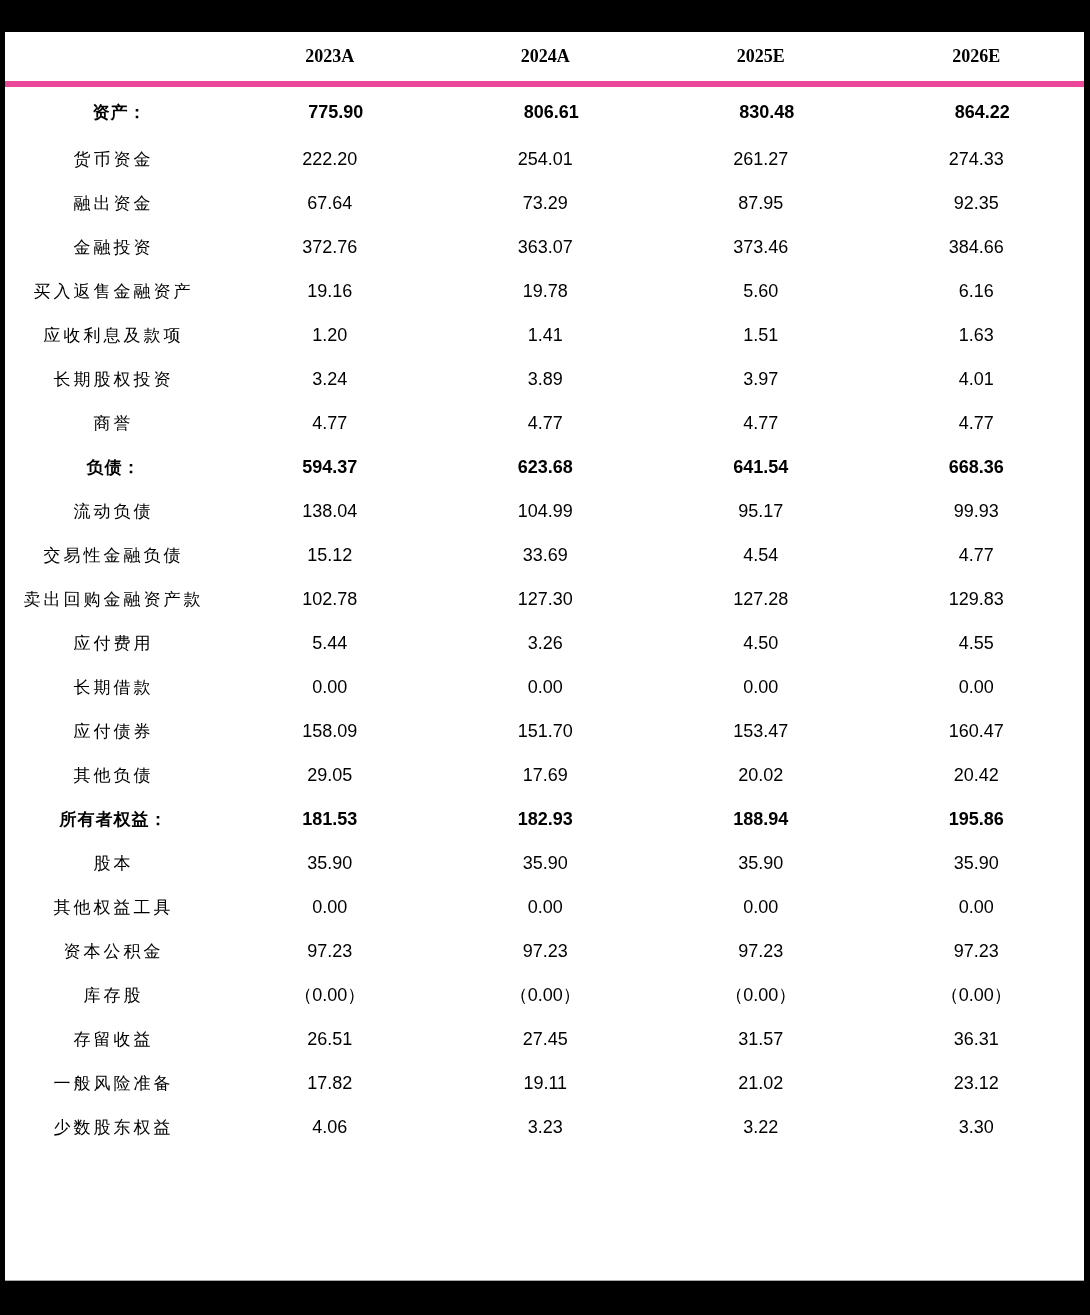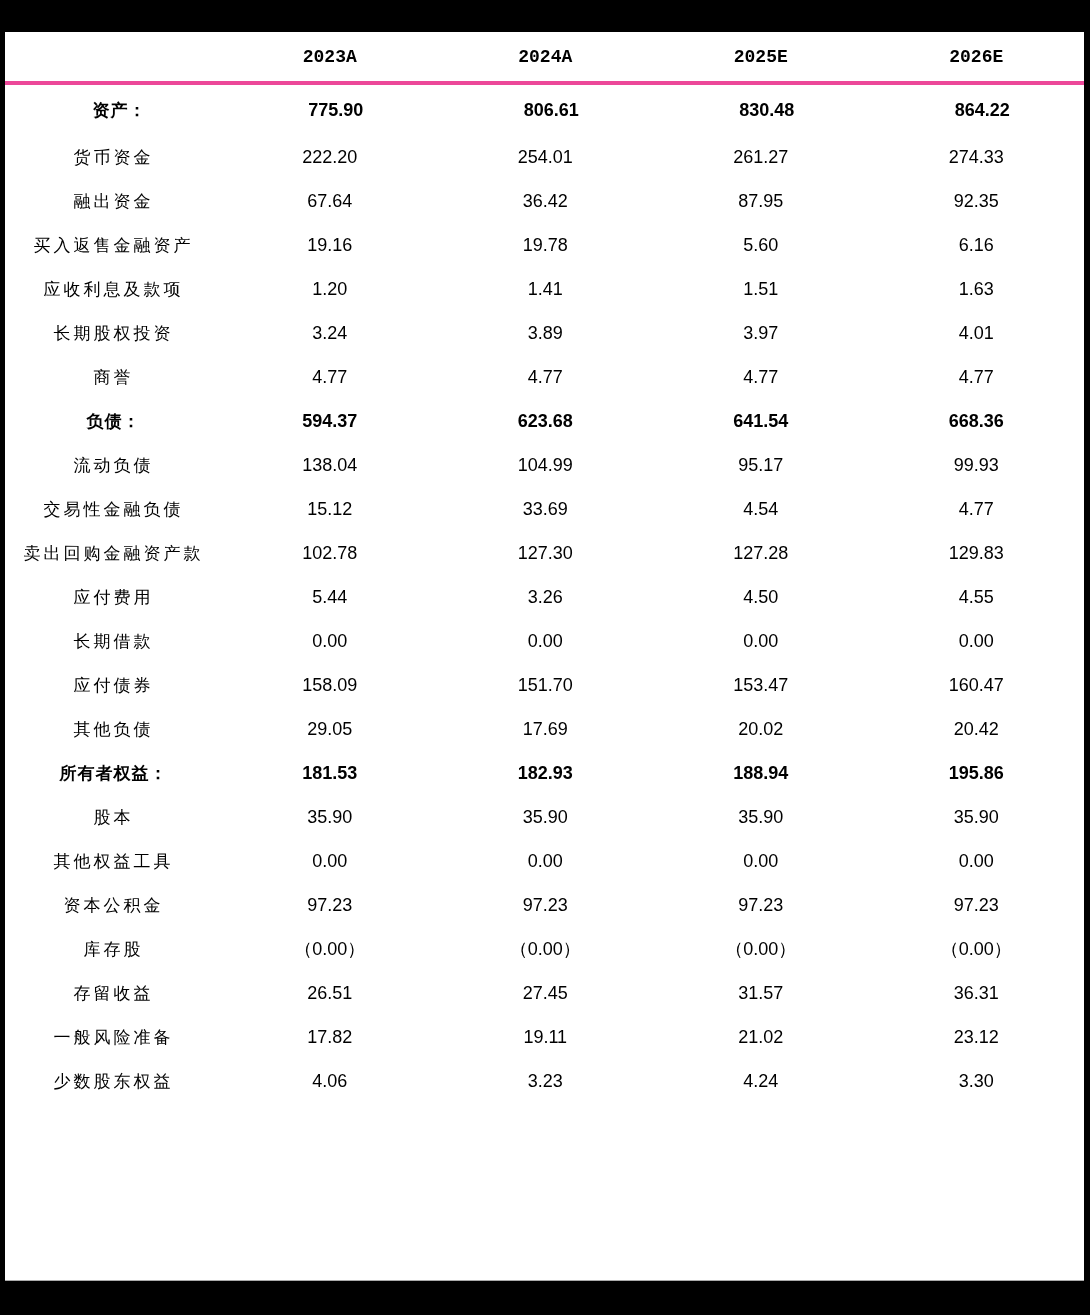--- a/index.html
+++ b/index.html
@@ -5,23 +5,23 @@
     html, body { margin: 0; padding: 0; background: #000; }
     body { width: 1090px; height: 1315px; position: relative; overflow: hidden; }
     .sheet {
       position: absolute; left: 5px; top: 32px; width: 1079px; height: 1249px;
       background: #fff;
     }
     table { border-collapse: collapse; width: 1079px; table-layout: fixed; }
     col.c0 { width: 217px; }
     col.cn { width: 215.5px; }
     thead th {
-      height: 49px; font-family: Liberation Mono, monospace; font-weight: bold;
+      height: 49px; font-family: Liberation Serif, serif; font-weight: bold;
       font-size: 18px; color: #000; text-align: center; padding: 0;
-      border-bottom: 4px solid #ec4899;
+      border-bottom: 6px solid #ec4899;
     }
     tbody td {
       height: 44px; padding: 0; text-align: center; color: #000;
       font-family: "Liberation Sans", sans-serif; font-size: 18px;
     }
     tbody tr:first-child td { height: 50px; padding-left: 12px; }
     td.label { font-family: Liberation Mono, monospace; font-size: 17px; letter-spacing: 3px; }
     tr.bold td { font-weight: bold; }
     tr.bold td.label { font-family: "DejaVu Sans", sans-serif; font-size: 17px; letter-spacing: 1px; }
     .bottom-line { position: absolute; left: 0; right: 0; bottom: 0; height: 1px; background: #aaa; }
@@ -58,23 +58,30 @@
         <tr>
           <td class="label">货币资金</td>
           <td>222.20</td>
           <td>254.01</td>
           <td>261.27</td>
           <td>274.33</td>
         </tr>
         <tr>
           <td class="label">融出资金</td>
           <td>67.64</td>
-          <td>36.42</td>
+          <td>73.29</td>
           <td>87.95</td>
           <td>92.35</td>
+        </tr>
+        <tr>
+          <td class="label">金融投资</td>
+          <td>372.76</td>
+          <td>363.07</td>
+          <td>373.46</td>
+          <td>384.66</td>
         </tr>
         <tr>
           <td class="label">买入返售金融资产</td>
           <td>19.16</td>
           <td>19.78</td>
           <td>5.60</td>
           <td>6.16</td>
         </tr>
         <tr>
           <td class="label">应收利息及款项</td>
@@ -199,19 +206,19 @@
           <td class="label">一般风险准备</td>
           <td>17.82</td>
           <td>19.11</td>
           <td>21.02</td>
           <td>23.12</td>
         </tr>
         <tr>
           <td class="label">少数股东权益</td>
           <td>4.06</td>
           <td>3.23</td>
-          <td>4.24</td>
+          <td>3.22</td>
           <td>3.30</td>
         </tr>
       </tbody>
   </table>
   <div class="bottom-line"></div>
 </div>
 
 </body></html>

